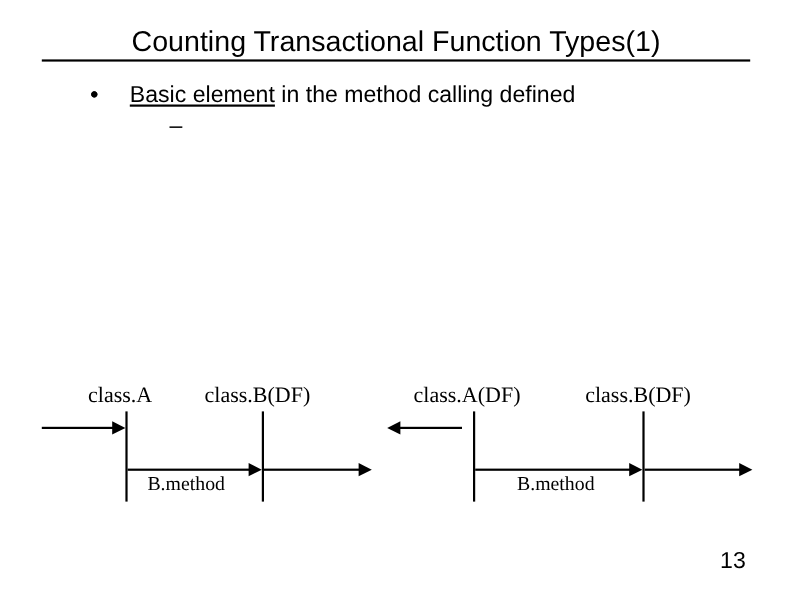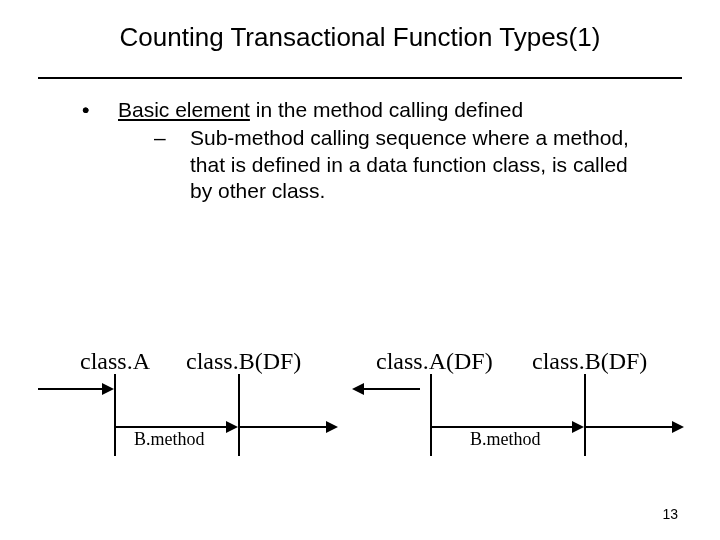--- a/index.html
+++ b/index.html
@@ -8,21 +8,21 @@
     height: 540px;
     background: #fff;
     font-family: Verdana, Arial, sans-serif;
     color: #000;
     position: relative;
     padding: 22px 38px 0 38px;
   }
   .title {
     font-size: 26px;
     text-align: center;
-    padding-bottom: 24px;
+    padding-bottom: 1px;
     border-bottom: 2px solid #000;
     margin-bottom: 18px;
   }
   .bullets {
     margin-left: 44px;
     margin-right: 30px;
   }
   .b1 {
     position: relative;
     font-size: 21px;
@@ -52,21 +52,21 @@
   .diagram-area {
     position: absolute;
     left: 38px;
     right: 38px;
     top: 348px;
     height: 140px;
   }
   .cls-label {
     position: absolute;
     font-family: "Times New Roman", serif;
-    font-size: 24px;
+    font-size: 20px;
     top: 0;
   }
   .vline {
     position: absolute;
     width: 2px;
     background: #000;
     top: 26px;
     height: 82px;
   }
   .msg-label {
@@ -91,39 +91,38 @@
     position: absolute;
     width: 0; height: 0;
     border-top: 6px solid transparent;
     border-bottom: 6px solid transparent;
     border-right: 12px solid #000;
   }
   .page-num {
     position: absolute;
     right: 42px;
     bottom: 18px;
-    font-size: 14px;
+    font-size: 21px;
     font-family: Verdana, Arial, sans-serif;
   }
 </style>
 </head>
 <body>
 
 <div class="title">Counting Transactional Function Types(1)</div>
 
 <div class="bullets">
   <div class="b1">
     <span class="dot">•</span>
   </div>
   <div class="b1">
     <span class="dot">•</span>
     <span class="underline">Basic element</span><span> in the method calling defined</span>
     <div class="b2">
       <span class="dash">–</span>
-      <span>Sub-method calling sequence where a method, that is defined in a data function class, is called by other class.</span>
     </div>
   </div>
 </div>
 
 <div class="diagram-area">
 
   <div class="cls-label" style="left:42px;">class.A</div>
   <div class="cls-label" style="left:148px;">class.B(DF)</div>
   <div class="cls-label" style="left:338px;text-align:center;">class.A(DF)</div>
   <div class="cls-label" style="left:494px;">class.B(DF)</div>

